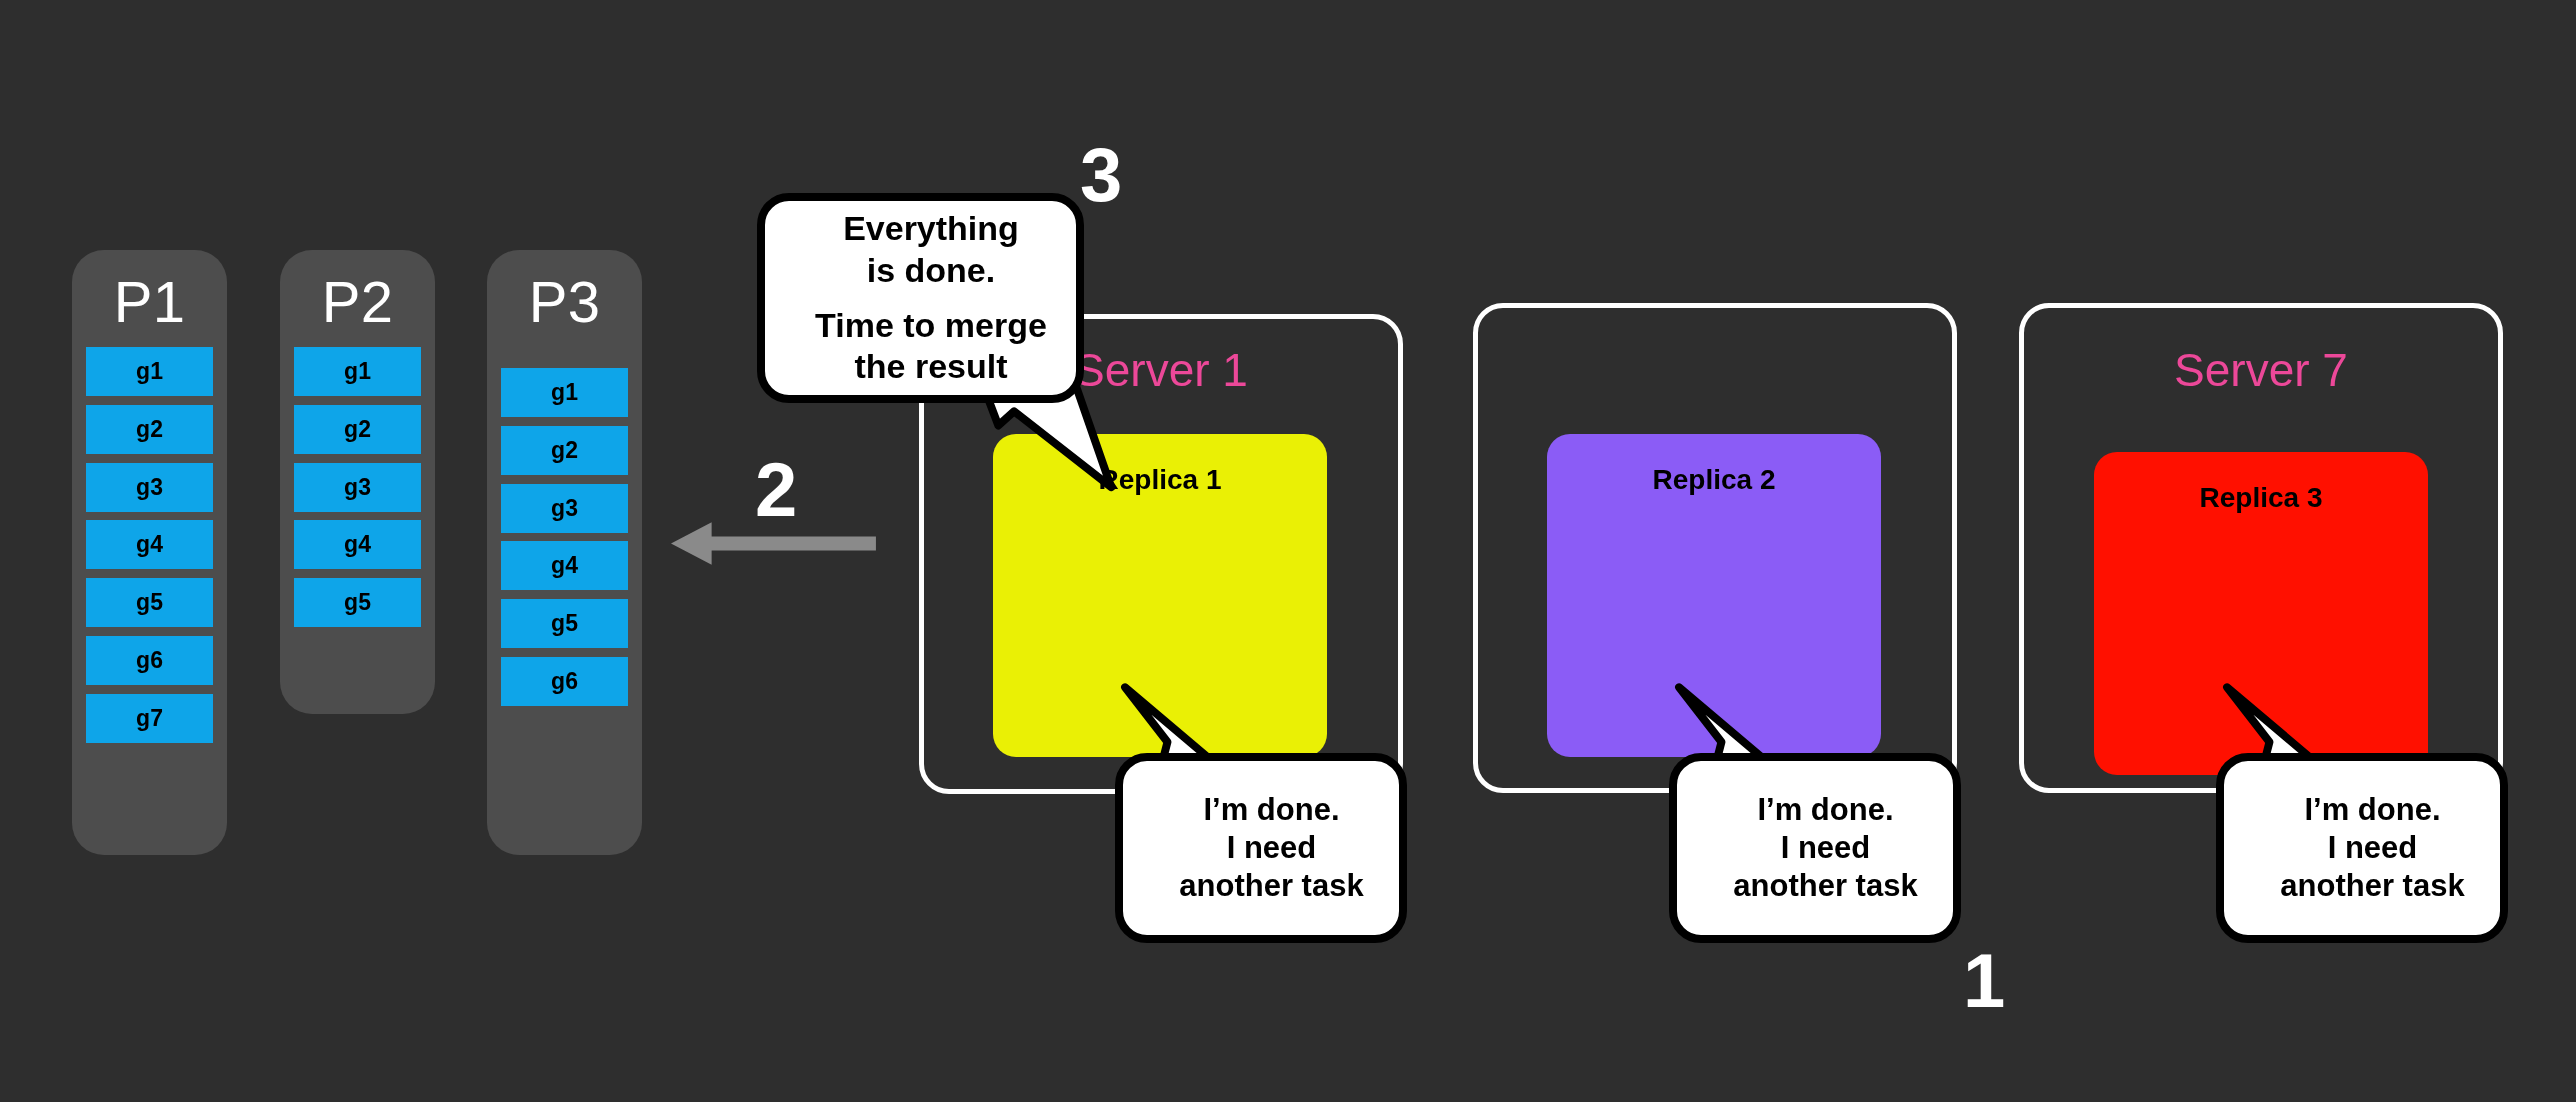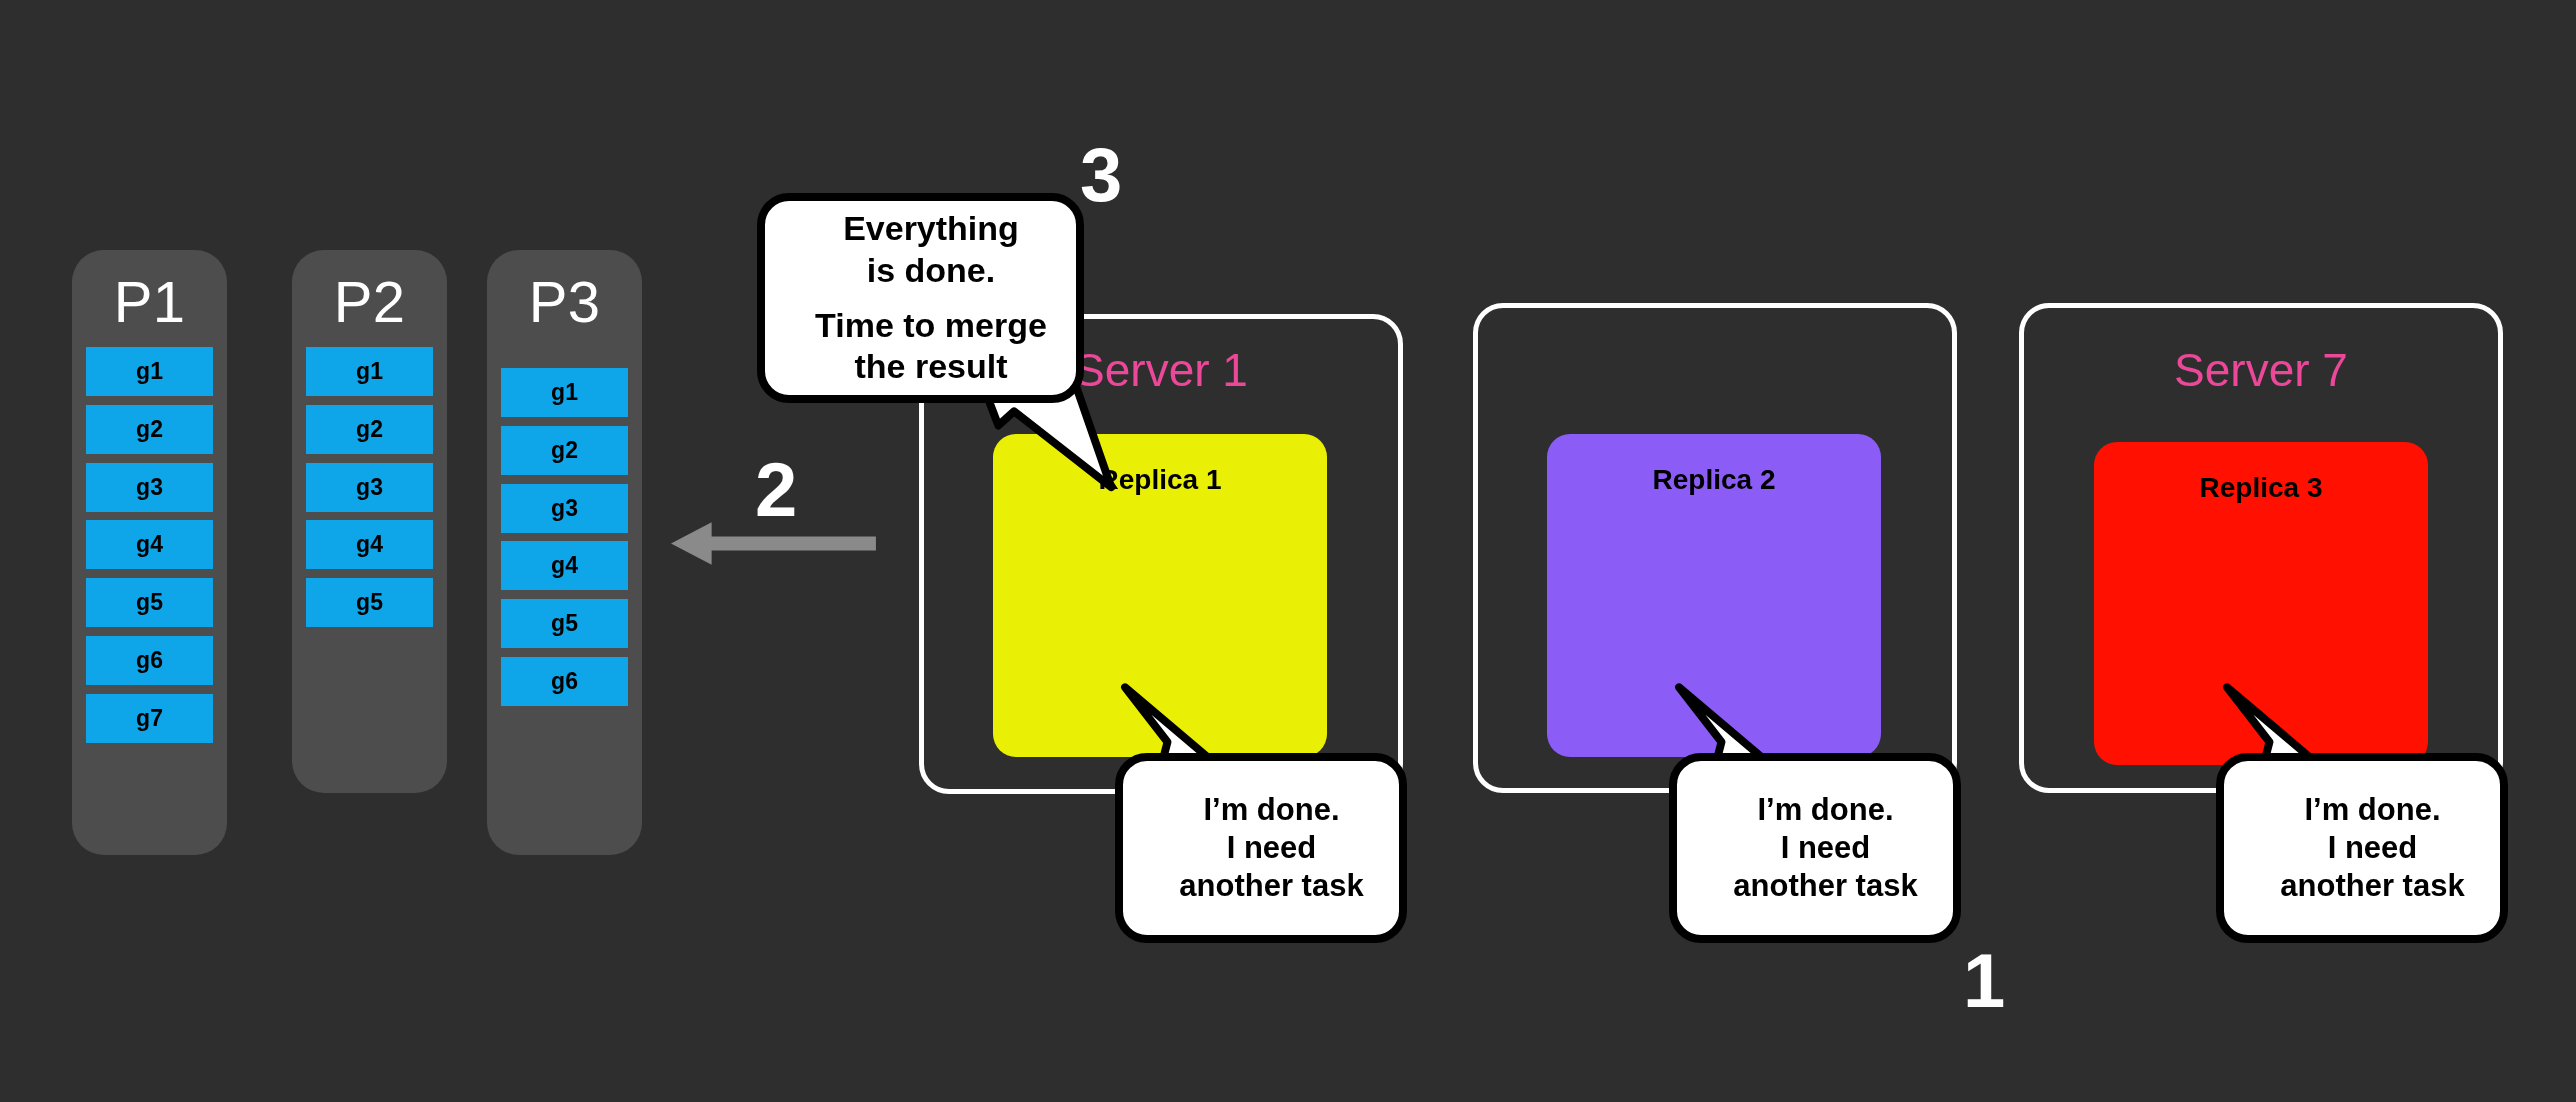--- a/index.html
+++ b/index.html
@@ -136,21 +136,21 @@
       <div class="chunk">g1</div>
       <div class="chunk">g2</div>
       <div class="chunk">g3</div>
       <div class="chunk">g4</div>
       <div class="chunk">g5</div>
       <div class="chunk">g6</div>
       <div class="chunk">g7</div>
     </div>
   </div>
 
-  <div class="partition" style="left:292px; top:250px; width:155px; height:543px;">
+  <div class="partition" style="left:280px; top:250px; width:155px; height:464px;">
     <div class="partition-title">P2</div>
     <div class="chunk-list">
       <div class="chunk">g1</div>
       <div class="chunk">g2</div>
       <div class="chunk">g3</div>
       <div class="chunk">g4</div>
       <div class="chunk">g5</div>
     </div>
   </div>
 
@@ -178,21 +178,21 @@
     <div class="replica-label">Replica 1</div>
   </div>
 
   <div class="server" style="left:1473px; top:303px; width:484px; height:490px;"></div>
   <div class="replica" style="left:1547px; top:434px; width:334px; height:323px; background:#8b5cf6;">
     <div class="replica-label">Replica 2</div>
   </div>
 
   <div class="server" style="left:2019px; top:303px; width:484px; height:490px;"></div>
   <div class="server-title" style="left:2019px; top:347px; width:484px;">Server 7</div>
-  <div class="replica" style="left:2094px; top:442px; width:334px; height:323px; background:#ff1000;">
+  <div class="replica" style="left:2094px; top:452px; width:334px; height:323px; background:#ff1000;">
     <div class="replica-label">Replica 3</div>
   </div>
 
   <div class="step-num" style="left:1080px; top:137px;">3</div>
 
   <svg class="tail-svg" style="left:963px; top:353px; z-index:5;" width="194" height="159" viewBox="0 0 220 180">
     <path d="M 12,8 L 118,8 L 168,152 L 58,66 L 40,82 Z" fill="#ffffff" stroke="#000000" stroke-width="9" stroke-linejoin="round"></path>
   </svg>
 
   <div class="bubble" style="left:757px; top:193px; width:327px; height:210px; font-size:34px; z-index:6;">

